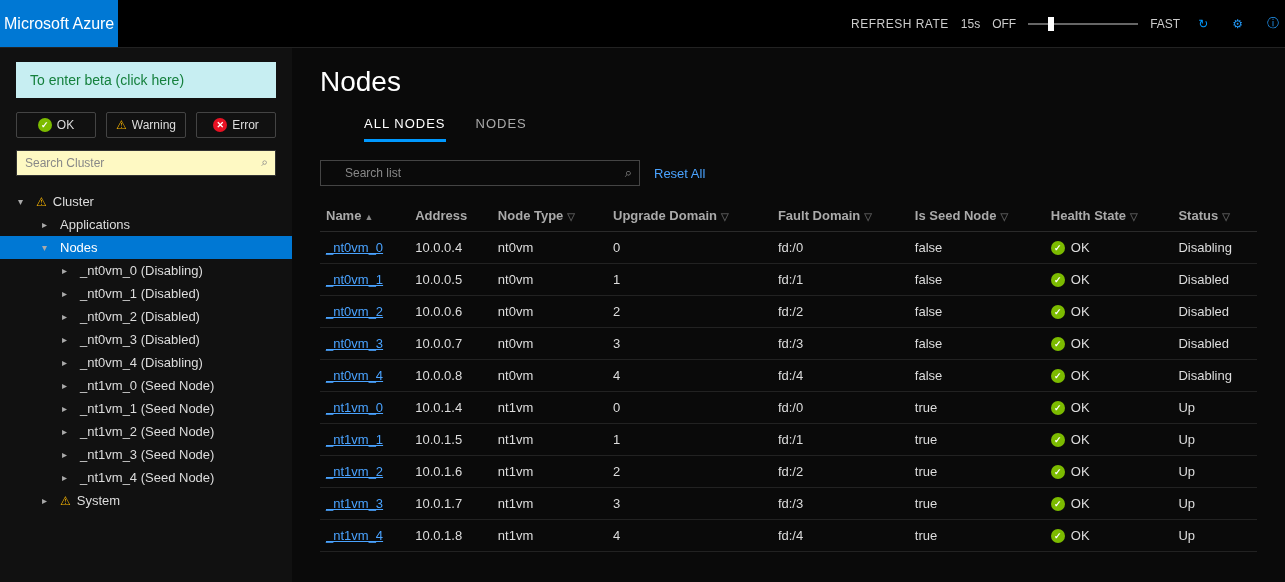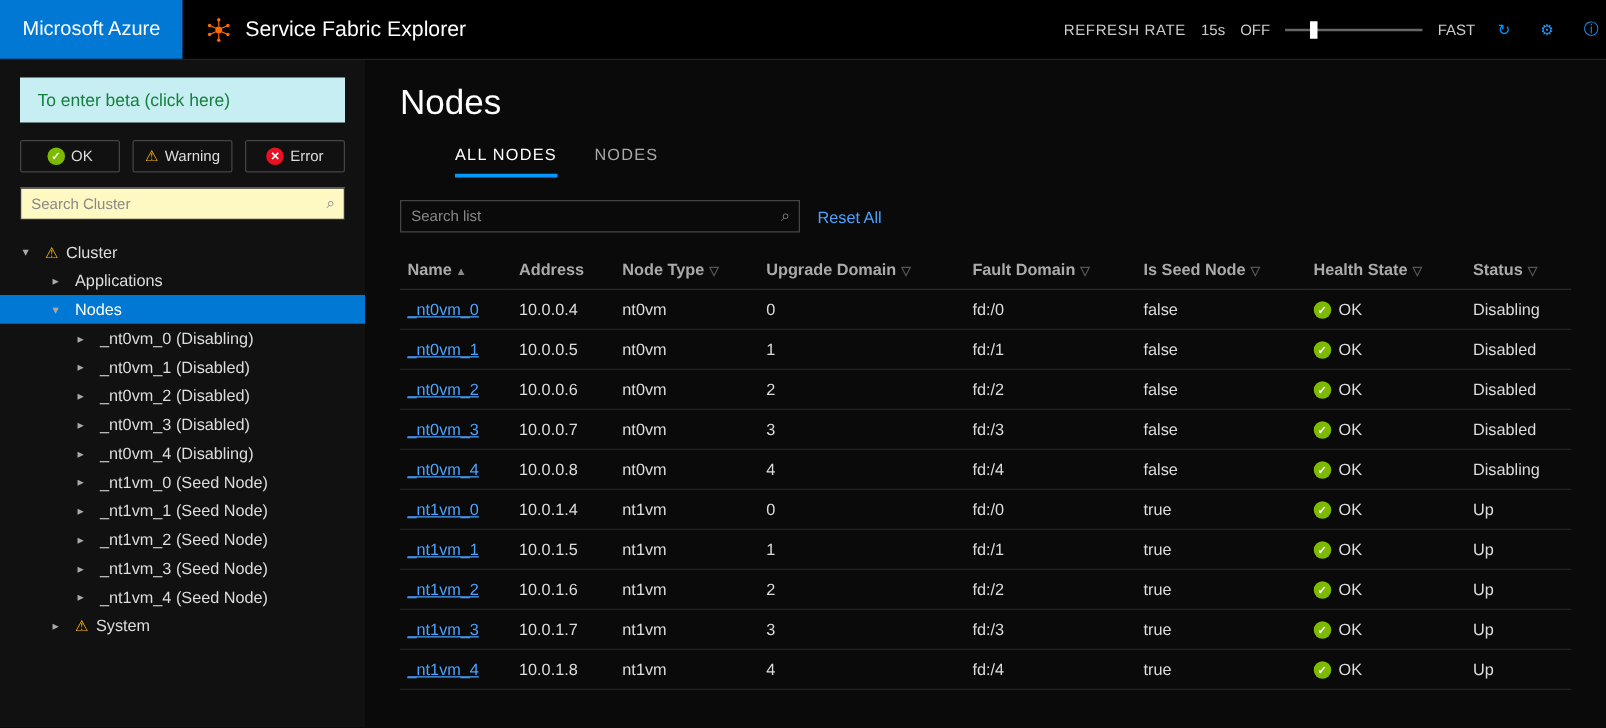--- a/index.html
+++ b/index.html
@@ -1,20 +1,20 @@
 <!DOCTYPE html>
 <html><head>
   <meta charset="utf-8">
   <style>
     * { margin: 0; padding: 0; box-sizing: border-box; font-family: 'Segoe UI', Tahoma, sans-serif; }
     body { background: #0a0a0a; color: #e0e0e0; width: 1285px; height: 582px; overflow: hidden; font-size: 13px; }
 
     
     .topbar { display: flex; align-items: center; background: #000; border-bottom: 1px solid #222; height: 48px; }
-    .azure-brand { background: #0078d4; color: #fff; height: 100%; display: flex; align-items: center; padding: 0 18px; font-size: 16px; font-weight: 400; }
+    .azure-brand { background: #0078d4; color: #fff; height: 100%; display: flex; align-items: center; padding: 0 4px; font-size: 16px; font-weight: 400; }
     .sf-brand { display: flex; align-items: center; gap: 10px; color: #fff; font-size: 17px; font-weight: 300; padding: 0 18px; }
     .topbar-right { margin-left: auto; display: flex; align-items: center; gap: 12px; color: #ccc; font-size: 12px; padding-right: 0; }
     .topbar-right .label { letter-spacing: 0.5px; }
     .slider-track { width: 110px; height: 2px; background: #666; position: relative; }
     .slider-thumb { width: 6px; height: 14px; background: #fff; position: absolute; top: -6px; left: 20px; }
     .top-icon { color: #0099ff; cursor: pointer; padding: 6px; }
     .top-icon.blue { color: #2196f3; }
 
     
     .content { display: flex; height: calc(100% - 48px); }
@@ -41,52 +41,39 @@
     .chev { color: #aaa; font-size: 10px; width: 12px; display: inline-block; }
 
     
     .page-title { font-size: 28px; font-weight: 300; color: #fff; margin-bottom: 18px; }
     .tabs { display: flex; gap: 30px; border-bottom: 0; margin-bottom: 18px; margin-left: 44px; }
     .tab { font-size: 13px; letter-spacing: 1px; color: #aaa; padding-bottom: 8px; cursor: pointer; }
     .tab.active { color: #fff; border-bottom: 3px solid #0099ff; }
 
     .search-row { display: flex; align-items: center; gap: 14px; margin-bottom: 14px; }
     .search-list { width: 320px; position: relative; }
-    .search-list input { width: 100%; background: transparent; border: 1px solid #444; color: #888; padding: 5px 26px 5px 8px; font-size: 12px; }
+    .search-list input { width: 100%; background: transparent; border: 1px solid #444; color: #888; padding: 5px 26px 5px 24px; font-size: 12px; }
     .search-list .sicon { position: absolute; right: 8px; top: 5px; color: #888; }
     .reset-link { color: #4aa3ff; font-size: 13px; cursor: pointer; }
 
     table.nodes { width: 100%; border-collapse: collapse; }
     table.nodes th { text-align: left; font-weight: 600; color: #aaa; font-size: 13px; padding: 8px 6px; border-bottom: 1px solid #2a2a2a; }
     table.nodes th .filt { color: #555; font-size: 10px; margin-left: 4px; }
     table.nodes th .sort { color: #888; font-size: 9px; margin-left: 3px; }
     table.nodes td { padding: 8px 6px; border-bottom: 1px solid #222; color: #ddd; font-size: 13px; vertical-align: middle; }
     table.nodes td.link { color: #4aa3ff; text-decoration: underline; cursor: pointer; }
     .health-cell { display: flex; align-items: center; gap: 6px; }
 
     input::placeholder { color: #888; }
   </style>
 </head>
 <body>
 
 <div class="topbar">
   <div class="azure-brand">Microsoft Azure</div>
-  <div class="sf-brand">
-    <svg width="22" height="22" viewBox="0 0 24 24" fill="none">
-      <circle cx="12" cy="12" r="3" fill="#ff6a00"></circle>
-        <circle cx="12" cy="3" r="1.5" fill="#ff6a00"></circle>
-      <circle cx="20" cy="8" r="1.5" fill="#ff6a00"></circle>
-        <circle cx="20" cy="16" r="1.5" fill="#ff6a00"></circle>
-      <circle cx="12" cy="21" r="1.5" fill="#ff6a00"></circle>
-        <circle cx="4" cy="16" r="1.5" fill="#ff6a00"></circle>
-      <circle cx="4" cy="8" r="1.5" fill="#ff6a00"></circle>
-      <path d="M12 9V3M14.5 10.5L20 8M14.5 13.5L20 16M12 15V21M9.5 13.5L4 16M9.5 10.5L4 8" stroke="#ff6a00"></path>
-    </svg>
-    <span>Service Fabric Explorer</span>
-  </div>
   <div class="topbar-right">
     <span class="label">REFRESH RATE</span>
     <span>15s</span>
     <span>OFF</span>
     <div class="slider-track">
         <div class="slider-thumb"></div>
       </div>
     <span>FAST</span>
     <span class="top-icon">↻</span>
     <span class="top-icon blue">⚙</span>

